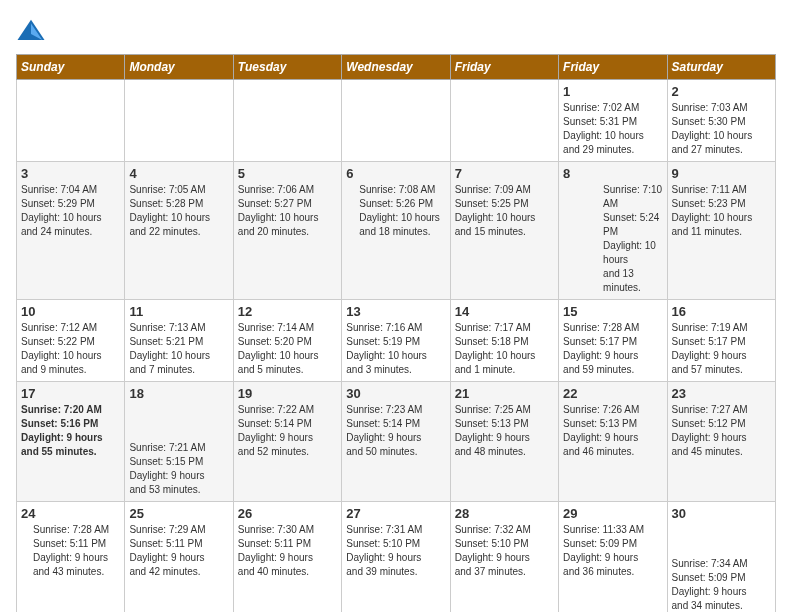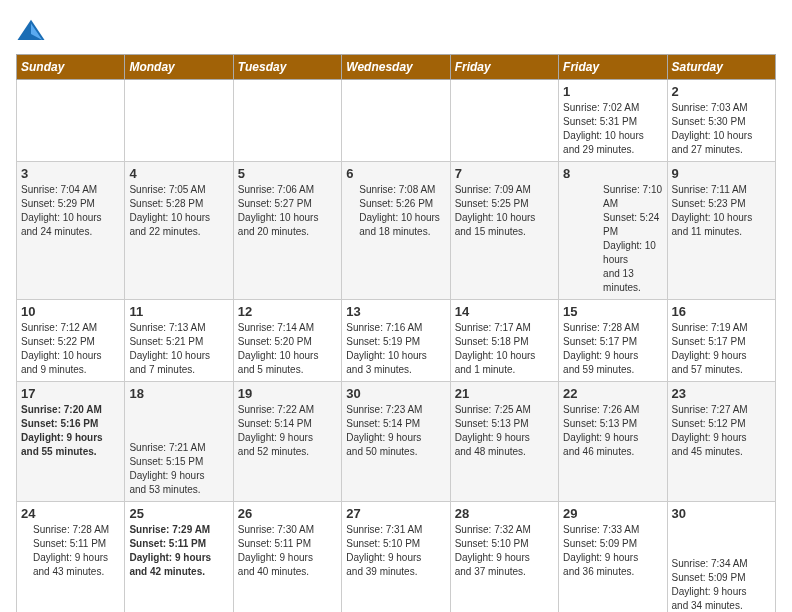--- a/index.html
+++ b/index.html
@@ -304,21 +304,21 @@
       <tr>
         <td>
           <span class="day-num">24</span>
           <div class="day-detail" style="white-space: pre-line; margin-left: 12px;">Sunrise: 7:28 AM
 Sunset: 5:11 PM
 Daylight: 9 hours
 and 43 minutes.</div>
         </td>
         <td>
           <span class="day-num">25</span>
-          <div class="day-detail" style="white-space: pre-line; font-weight: bold;">Sunrise: 7:29 AM
+          <div class="day-detail" style="white-space: pre-line;">Sunrise: 7:29 AM
 Sunset: 5:11 PM
 Daylight: 9 hours
 and 42 minutes.</div>
         </td>
         <td>
           <span class="day-num">26</span>
           <div class="day-detail" style="white-space: pre-line;">Sunrise: 7:30 AM
 Sunset: 5:11 PM
 Daylight: 9 hours
 and 40 minutes.</div>
@@ -332,21 +332,21 @@
         </td>
         <td>
           <span class="day-num">28</span>
           <div class="day-detail" style="white-space: pre-line;">Sunrise: 7:32 AM
 Sunset: 5:10 PM
 Daylight: 9 hours
 and 37 minutes.</div>
         </td>
         <td>
           <span class="day-num">29</span>
-          <div class="day-detail" style="white-space: pre-line;">Sunrise: 7:33 AM
+          <div class="day-detail" style="white-space: pre-line;">Sunrise: 11:33 AM
 Sunset: 5:09 PM
 Daylight: 9 hours
 and 36 minutes.</div>
         </td>
         <td>
           <span class="day-num">30</span>
           <div class="day-detail" style="white-space: pre-line; margin-top: 36px;">Sunrise: 7:34 AM
 Sunset: 5:09 PM
 Daylight: 9 hours
 and 34 minutes.</div>

